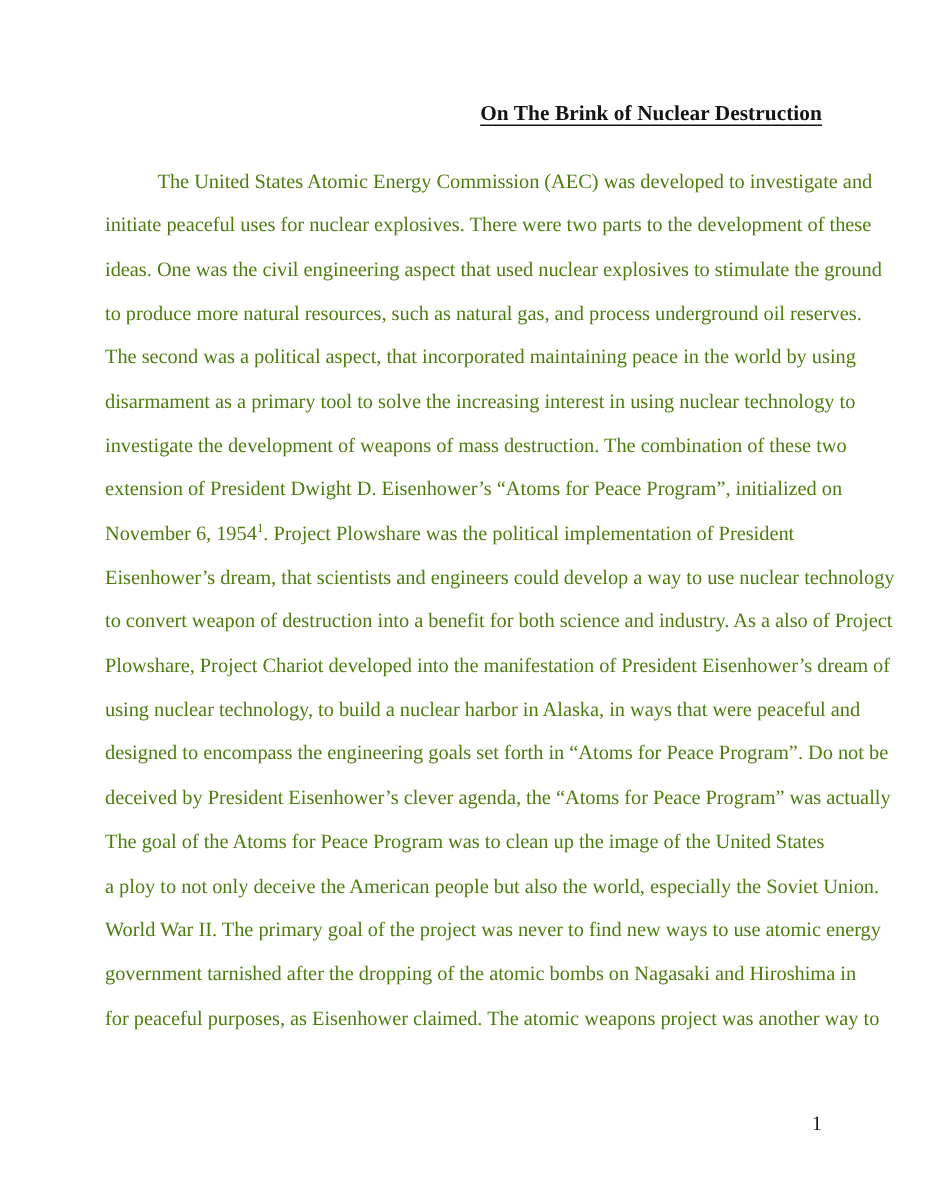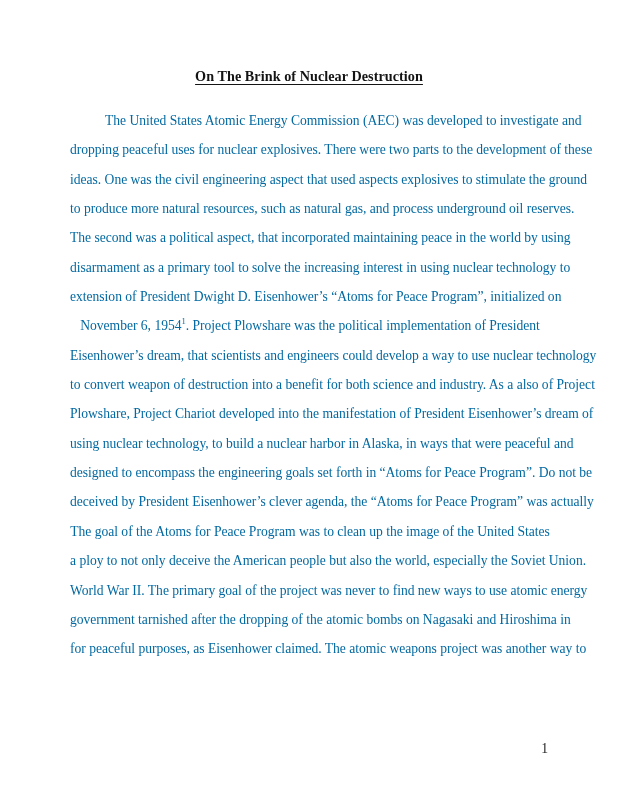--- a/index.html
+++ b/index.html
@@ -17,46 +17,45 @@
     height: 800px;
     background: #ffffff;
     overflow: hidden;
     box-sizing: border-box;
   }
   .doc-title {
     position: absolute;
     top: 58px;
     left: 70px;
     width: 478px;
-    text-align: center;
+    text-align: right;
     font-size: 14.2px;
     font-weight: bold;
     color: #141414;
     letter-spacing: 0.05px;
   }
   .doc-title .title-text {
     text-decoration: underline;
     text-underline-offset: 2.5px;
     text-decoration-thickness: 1.3px;
   }
   .body-block {
     position: absolute;
     top: 106px;
     left: 70px;
     width: 480px;
   }
   .line {
     font-size: 13.6px;
-    color: #0369a1;
+    color: #4d7c0f;
     height: 29.35px;
     line-height: 29.35px;
     white-space: pre;
     letter-spacing: -0.02px;
     font-variant-ligatures: none;
-    text-align: center;
   }
   .line.indent {
     text-indent: 35px;
   }
   .line sup {
     font-size: 8.6px;
     vertical-align: super;
     line-height: 0;
   }
   .page-number {
@@ -71,25 +70,26 @@
 </style>
 </head>
 <body>
 
 <div class="page">
 
   <h1 class="doc-title"><span class="title-text">On The Brink of Nuclear Destruction</span></h1>
 
   <div class="body-block">
     <div class="line indent">The United States Atomic Energy Commission (AEC) was developed to investigate and</div>
-    <div class="line">dropping peaceful uses for nuclear explosives. There were two parts to the development of these</div>
-    <div class="line">ideas. One was the civil engineering aspect that used aspects explosives to stimulate the ground</div>
+    <div class="line">initiate peaceful uses for nuclear explosives. There were two parts to the development of these</div>
+    <div class="line">ideas. One was the civil engineering aspect that used nuclear explosives to stimulate the ground</div>
     <div class="line">to produce more natural resources, such as natural gas, and process underground oil reserves.</div>
     <div class="line">The second was a political aspect, that incorporated maintaining peace in the world by using</div>
     <div class="line">disarmament as a primary tool to solve the increasing interest in using nuclear technology to</div>
+    <div class="line">investigate the development of weapons of mass destruction. The combination of these two</div>
     <div class="line">extension of President Dwight D. Eisenhower’s “Atoms for Peace Program”, initialized on</div>
     <div class="line"><span>November 6, 1954</span><sup>1</sup><span>. Project Plowshare was the political implementation of President</span></div>
     <div class="line">Eisenhower’s dream, that scientists and engineers could develop a way to use nuclear technology</div>
     <div class="line">to convert weapon of destruction into a benefit for both science and industry. As a also of Project</div>
     <div class="line">Plowshare, Project Chariot developed into the manifestation of President Eisenhower’s dream of</div>
     <div class="line">using nuclear technology, to build a nuclear harbor in Alaska, in ways that were peaceful and</div>
     <div class="line">designed to encompass the engineering goals set forth in “Atoms for Peace Program”. Do not be</div>
     <div class="line">deceived by President Eisenhower’s clever agenda, the “Atoms for Peace Program” was actually</div>
     <div class="line">The goal of the Atoms for Peace Program was to clean up the image of the United States</div>
     <div class="line">a ploy to not only deceive the American people but also the world, especially the Soviet Union.</div>

